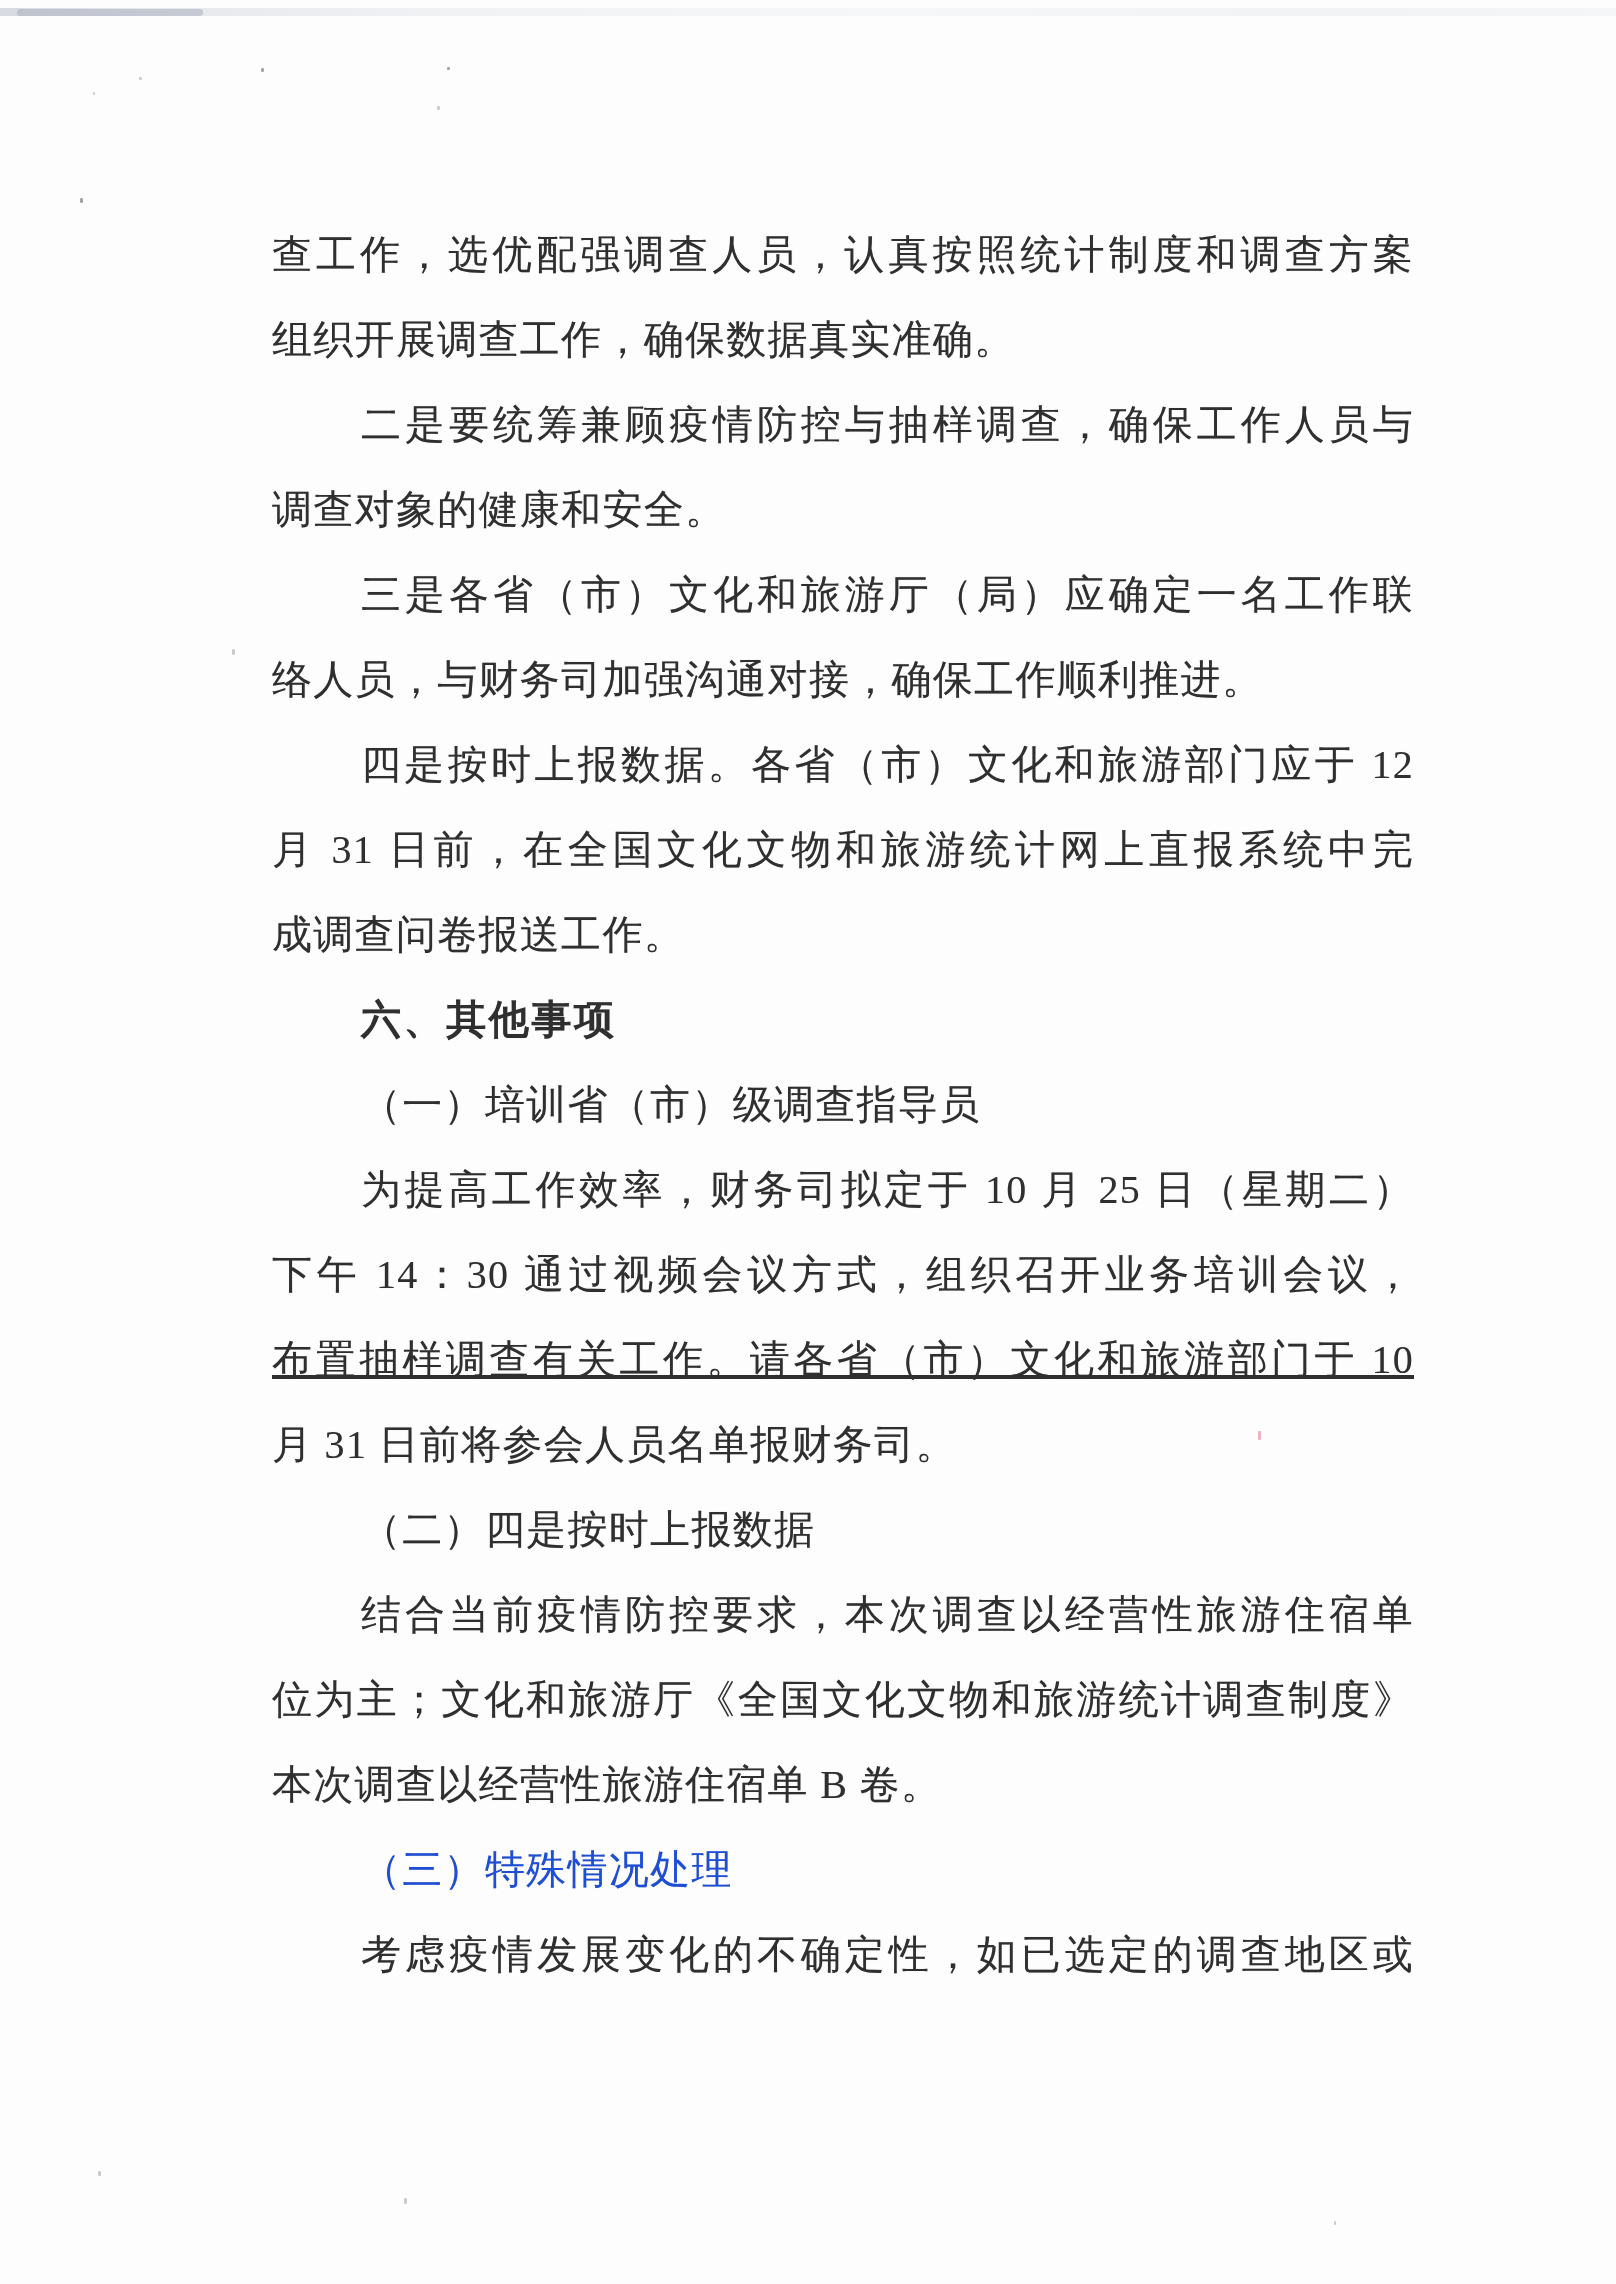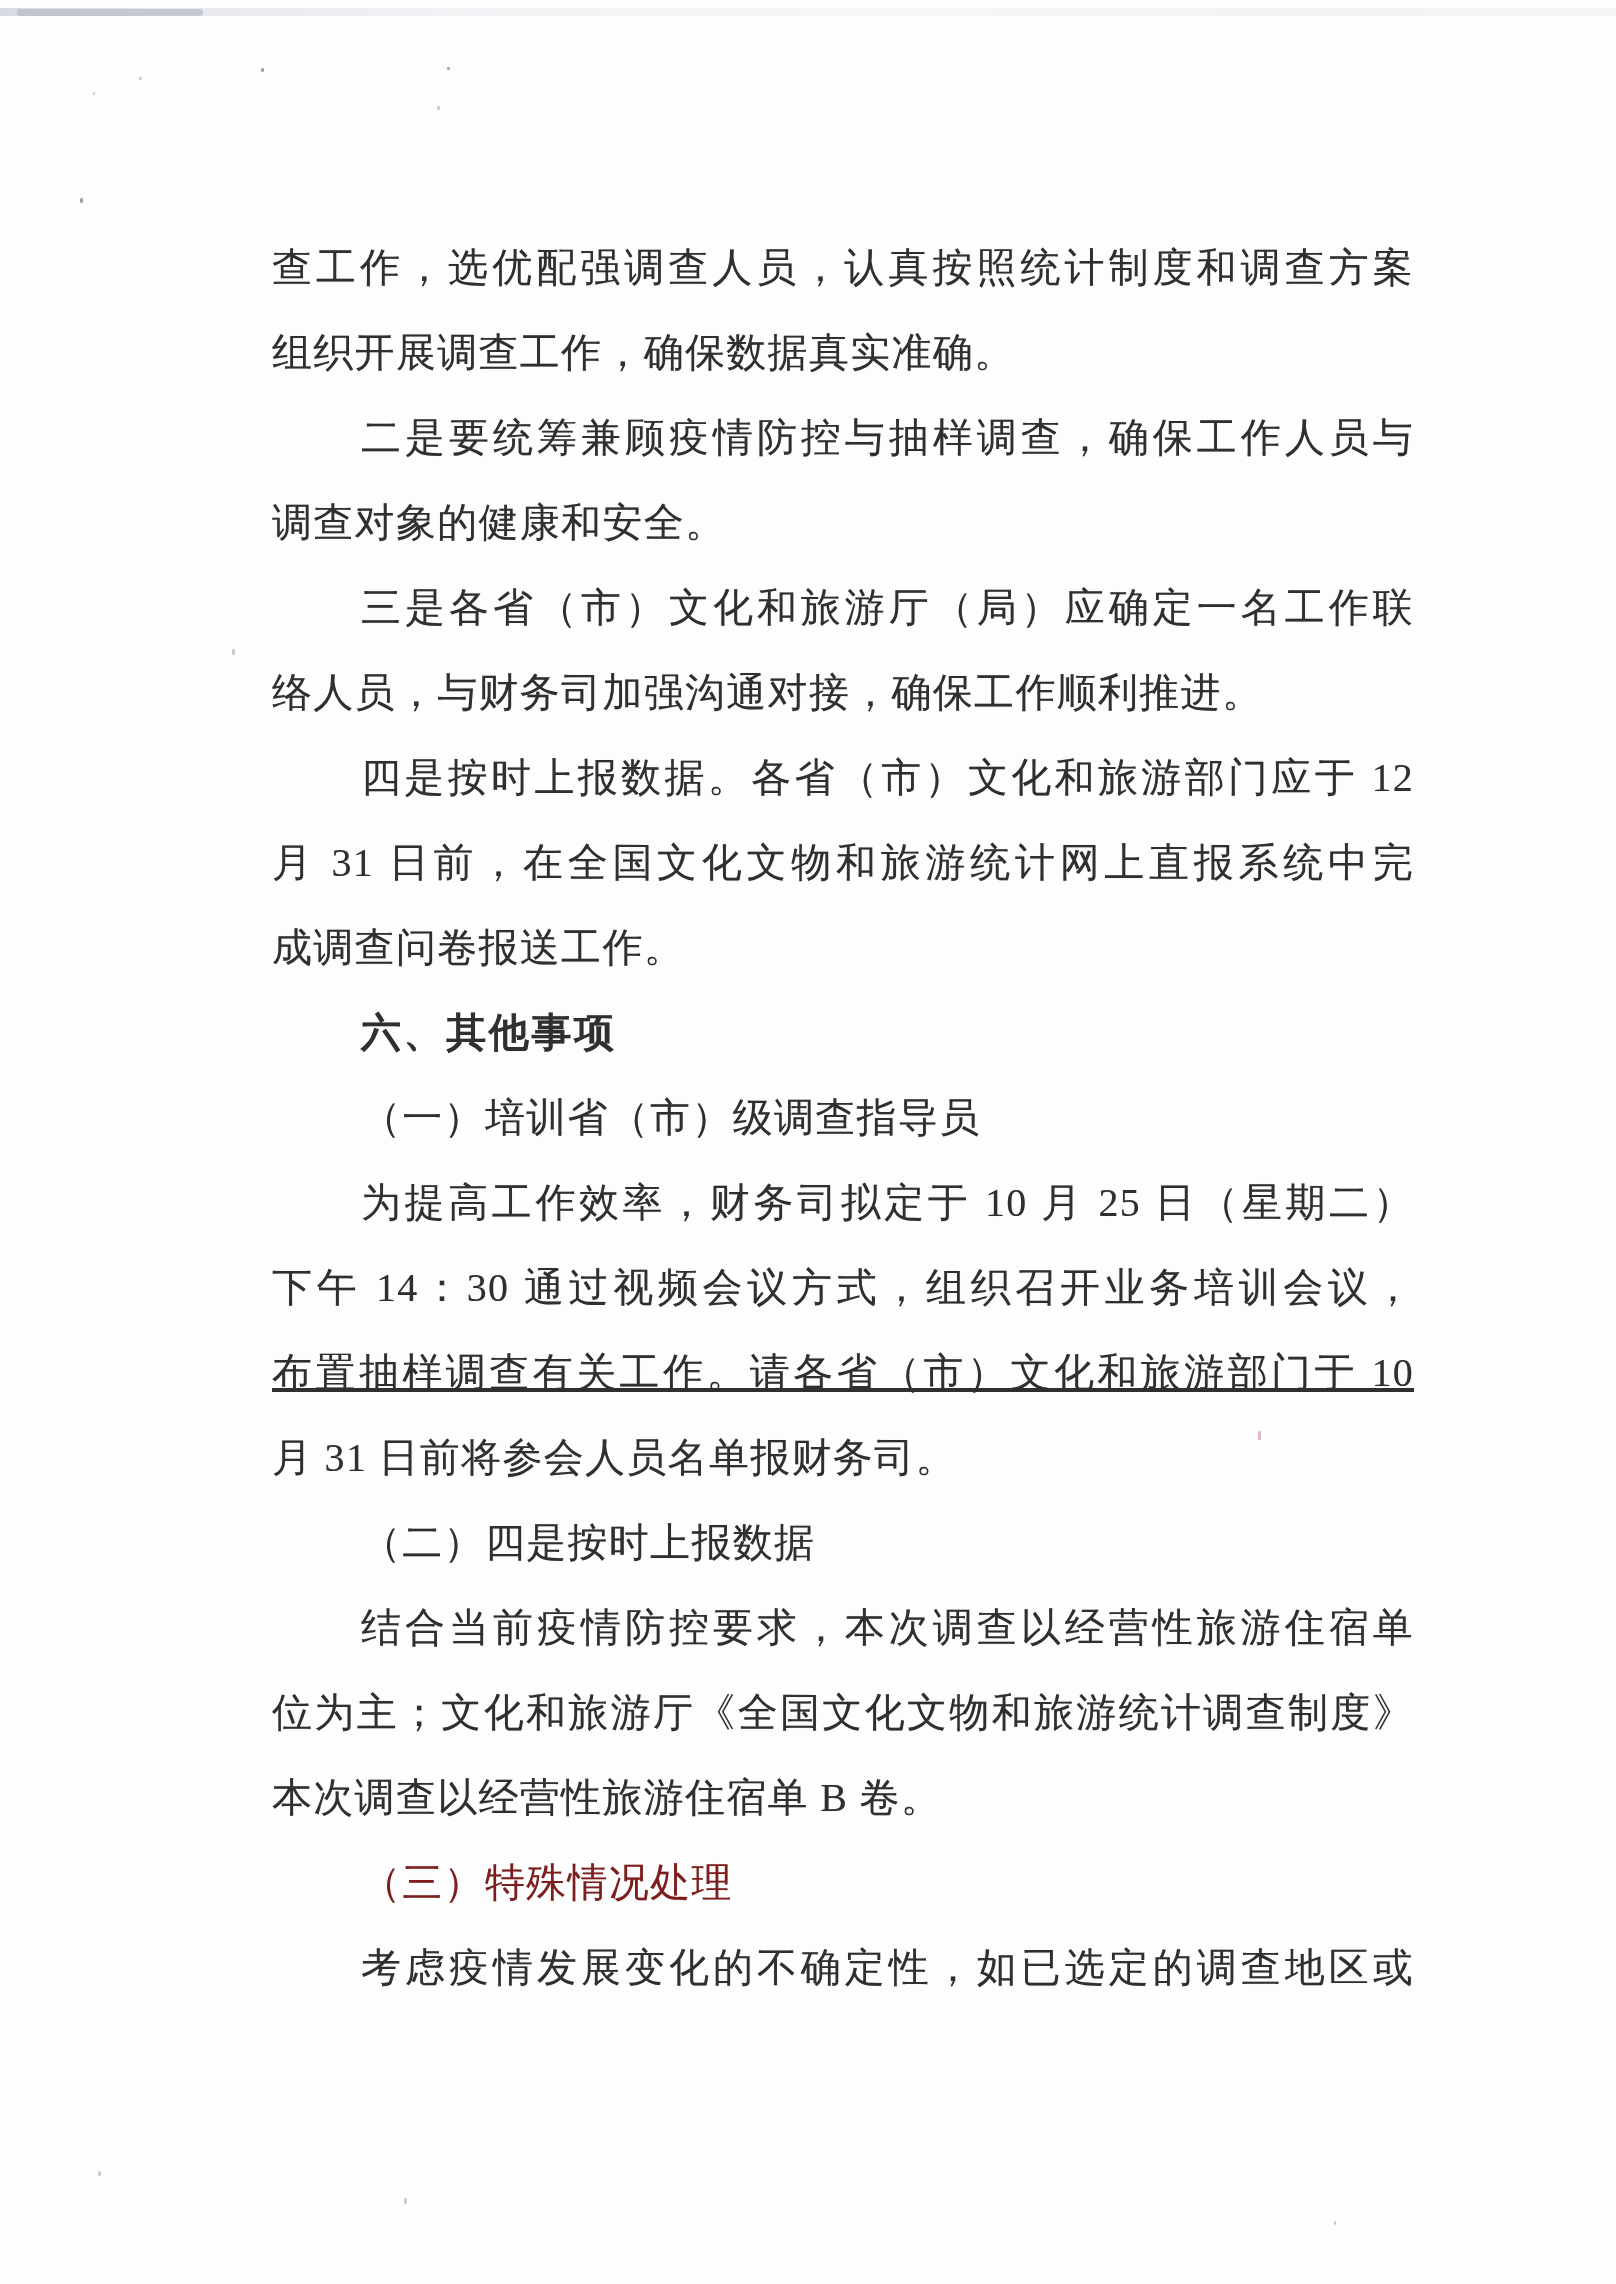--- a/index.html
+++ b/index.html
@@ -35,21 +35,21 @@
     background: #5a5a5a;
     opacity: 0.55;
     border-radius: 1.3px;
   }
   .speck.pink { background: #d98fa0; opacity: 0.65; }
   .speck.faint { opacity: 0.3; }
 
   
   .doc-body {
     position: absolute;
-    top: 225px;
+    top: 212px;
     left: 272px;
     width: 1142px;
   }
   .line {
     height: 85px;
     line-height: 85px;
     font-size: 40px;
     letter-spacing: 1.3px;
     white-space: nowrap;
     color: #2f2f2f;
@@ -98,16 +98,16 @@
     <div class="line indent bold" style="color: rgb(47, 47, 47);">六、其他事项</div>
     <div class="line indent" style="color: rgb(47, 47, 47);">（一）培训省（市）级调查指导员</div>
     <div class="line indent justify" style="color: rgb(47, 47, 47);">为提高工作效率，财务司拟定于 10 月 25 日（星期二）</div>
     <div class="line justify" style="color: rgb(47, 47, 47);">下午 14：30 通过视频会议方式，组织召开业务培训会议，</div>
     <div class="line justify" style="color: rgb(47, 47, 47); text-decoration: underline;">布置抽样调查有关工作。请各省（市）文化和旅游部门于 10</div>
     <div class="line" style="color: rgb(47, 47, 47);">月 31 日前将参会人员名单报财务司。</div>
     <div class="line indent" style="color: rgb(47, 47, 47);">（二）四是按时上报数据</div>
     <div class="line indent justify" style="color: rgb(47, 47, 47);">结合当前疫情防控要求，本次调查以经营性旅游住宿单</div>
     <div class="line justify" style="color: rgb(47, 47, 47);">位为主；文化和旅游厅《全国文化文物和旅游统计调查制度》</div>
     <div class="line" style="color: rgb(47, 47, 47);">本次调查以经营性旅游住宿单 B 卷。</div>
-    <div class="line indent" style="color: #7f1d1d;">（三）特殊情况处理</div>
+    <div class="line indent" style="color: #1d4ed8;">（三）特殊情况处理</div>
     <div class="line indent justify" style="color: rgb(47, 47, 47);">考虑疫情发展变化的不确定性，如已选定的调查地区或</div>
   </div>
 
 
 </body></html>

